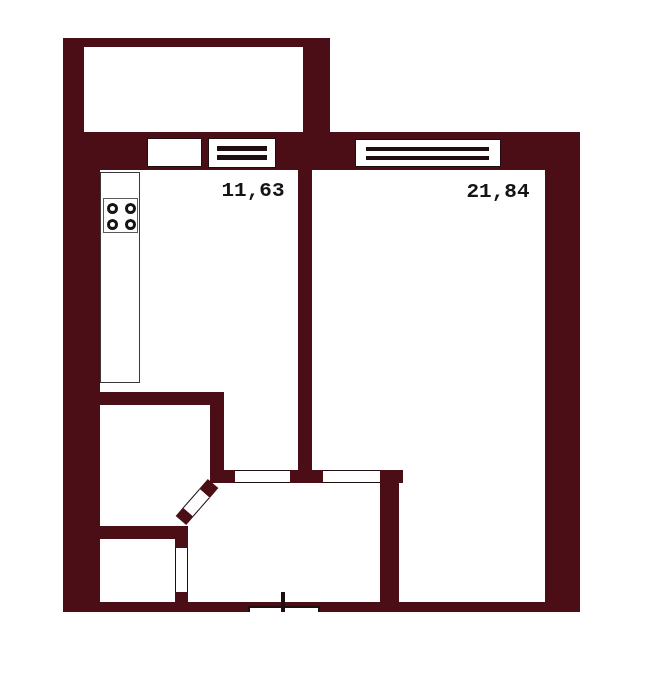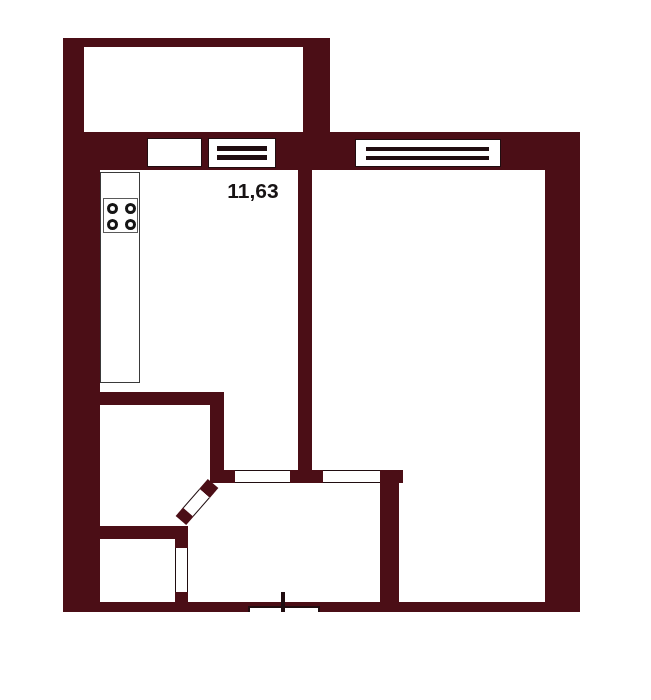--- a/index.html
+++ b/index.html
@@ -4,21 +4,21 @@
 <style>
   :root{
     --wall:#4b0e16;
     --line:#200d10;
     --bg:#ffffff;
     --text:#171314;
   }
   html,body{margin:0;padding:0;background:var(--bg);}
   .canvas{
     position:relative;width:651px;height:612px;background:var(--bg);
-    font-family:Liberation Sans, sans-serif;overflow:hidden;
+    font-family:Liberation Mono, monospace;overflow:hidden;
   }
   .w{position:absolute;background:var(--wall);}
   .open-h{position:absolute;background:#fff;border-top:1px solid var(--line);border-bottom:1px solid var(--line);box-sizing:border-box;}
   .open-v{position:absolute;background:#fff;border-left:1px solid var(--line);border-right:1px solid var(--line);box-sizing:border-box;}
   .whitebox{position:absolute;background:#fff;border:1px solid var(--line);box-sizing:border-box;}
   .bar{position:absolute;background:var(--line);}
   .area-label{
     position:absolute;width:86px;text-align:center;color:var(--text);
     font-weight:bold;font-size:21px;line-height:24px;letter-spacing:0px;
   }
@@ -81,14 +81,15 @@
     <div class="burner" style="left:3px;top:4px;"></div>
     <div class="burner" style="left:21px;top:4px;"></div>
     <div class="burner" style="left:3px;top:20px;"></div>
     <div class="burner" style="left:21px;top:20px;"></div>
   </div>
 
   <div class="whitebox" style="left:248px;top:606px;width:72px;height:29px;border-width:2px;"></div>
   <div class="axis" style="left:281px;top:592px;width:4px;height:57px;"></div>
 
   <div class="area-label" style="left:210px;top:179px;">11,63</div>
+  <div class="area-label" style="left:455px;top:180px;">21,84</div>
 
 </div>
 
 </body></html>

